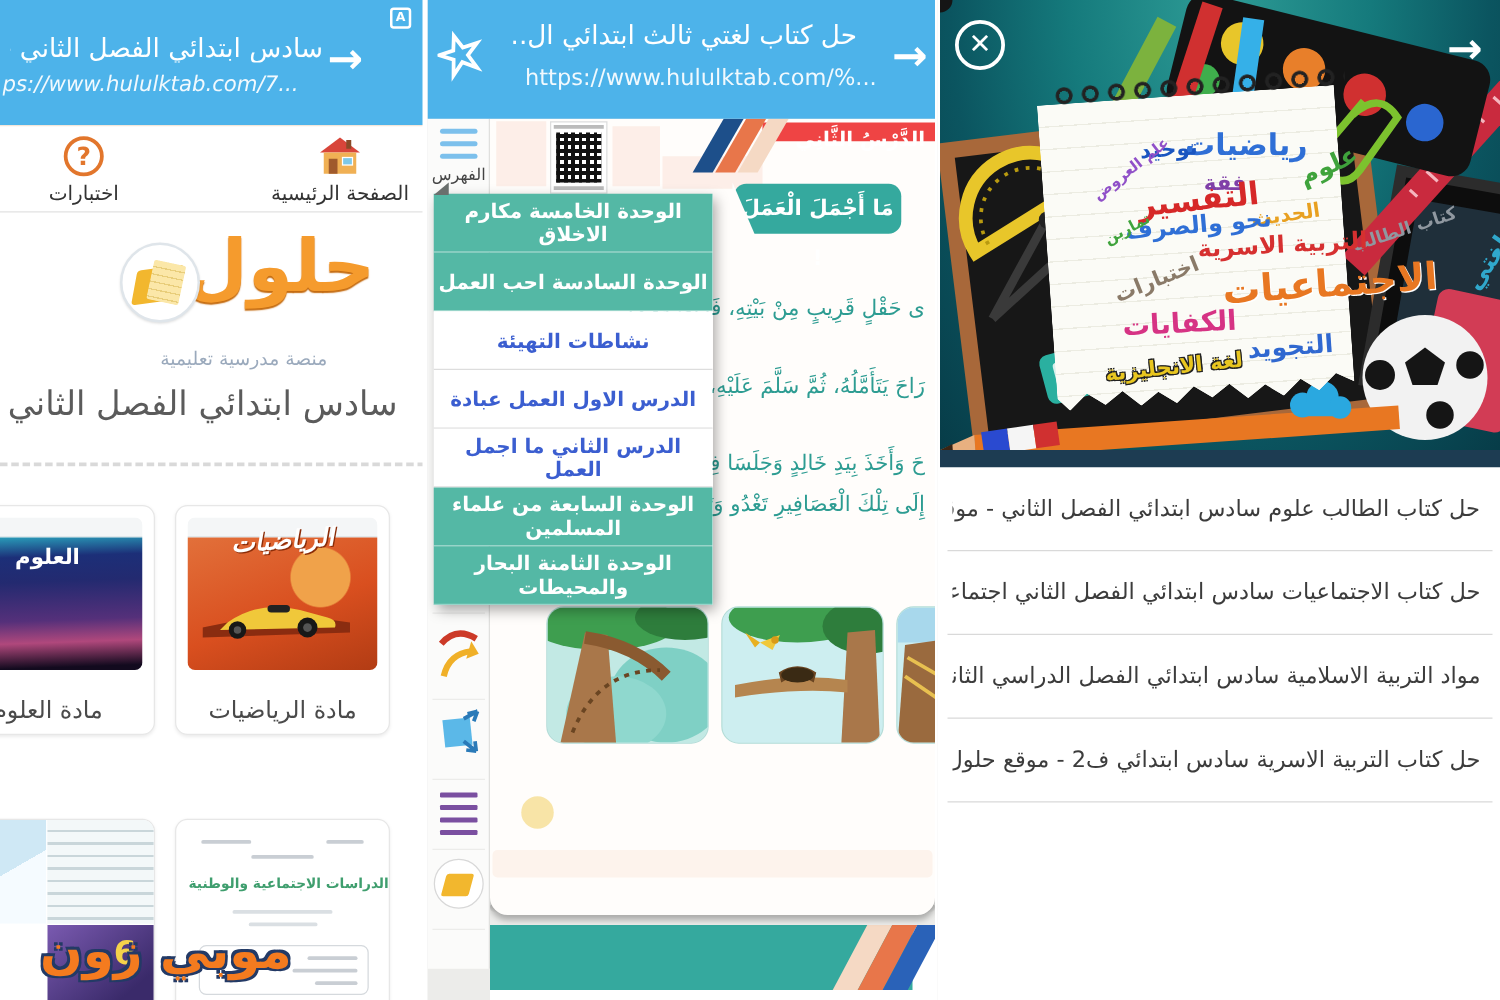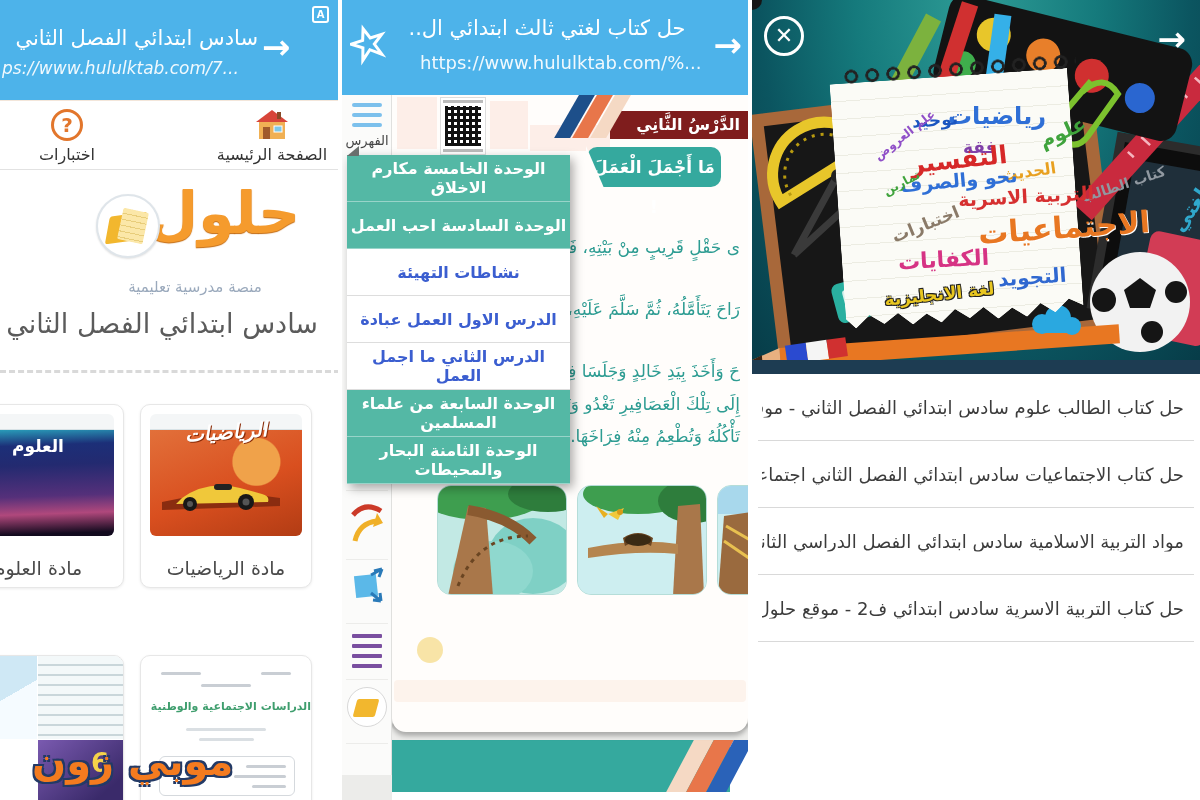--- a/index.html
+++ b/index.html
@@ -78,21 +78,21 @@
   .hamb { position:absolute; left:10px; width:30px; height:4px; background:#7cc0ec; border-radius:2px; }
   .tb-index { position:absolute; left:0; top:38px; width:50px; text-align:center; font-size:13px; color:#444; }
   .tb-ico { position:absolute; left:0; width:50px; display:flex; justify-content:center; }
   .plines { width:30px; height:4px; background:#7a4fa0; margin:3px 0; border-radius:1px; }
   .mini-logo { width:40px; height:40px; border-radius:50%; border:1px solid #d8d8d8; background:#fff; position:relative; overflow:hidden; }
   .mini-folder { position:absolute; left:7px; top:11px; width:22px; height:18px; background:#f2b72e; transform:skewX(-15deg); border-radius:2px; }
 
   .book-page { left:50px; top:95px; width:356px; height:637px; background:#fffdfb;
     border-radius:0 0 14px 14px; box-shadow:0 4px 5px rgba(0,0,0,.28); overflow:hidden; z-index:1; }
   .pink-band { background:#fdeee8; }
-  .teal-band { position:absolute; left:218px; top:3px; width:138px; height:28px; background:#7f1d1d;margin-top:13px; }
+  .teal-band { position:absolute; left:218px; top:3px; width:138px; height:15px; background:#ef4444; }
   .lesson-head { position:absolute; right:8px; top:4px; color:#fff; font-size:16px; font-weight:bold; white-space:nowrap; }
   .stripe { position:absolute; width:16px; height:55px; top:-12px; }
   .qr { position:absolute; left:48px; top:2px; width:46px; height:58px; background:#fff; border:1px solid #ddd; }
   .qr-pat { position:absolute; left:4px; top:8px; right:4px; bottom:8px;
     background:repeating-linear-gradient(0deg,#111 0 3px,transparent 3px 6px),
                repeating-linear-gradient(90deg,#111 0 3px,#fff 3px 6px); }
   .qr-cap { position:absolute; left:2px; width:40px; height:3px; background:#bbb; }
   .bubble { position:absolute; left:195px; top:52px; width:134px; height:40px; background:#35a99e;
     border-radius:10px; color:#fff; font-size:17px; font-weight:bold; text-align:center; line-height:40px; }
   .bubble:before { content:""; position:absolute; left:-1px; top:-1px; border-style:solid;
@@ -260,21 +260,20 @@
         <div class="qr-cap" style="top:2px;"></div>
         <div class="qr-pat"></div>
         <div class="qr-cap" style="bottom:2px;"></div>
       </div>
       <div class="bubble" dir="rtl">مَا أَجْمَلَ الْعَمَلَ !</div>
 
       <div class="bk-line" dir="rtl" style="top:142px;">ى حَقْلٍ قَرِيبٍ مِنْ بَيْتِهِ، فَرَأَى فَلَّاحًا</div>
       <div class="bk-line" dir="rtl" style="top:204px;">رَاحَ يَتَأَمَّلُهُ، ثُمَّ سَلَّمَ عَلَيْهِ، وَسَأَلَهُ:</div>
       <div class="bk-line" dir="rtl" style="top:266px;">حَ وَأَخَذَ بِيَدِ خَالِدٍ وَجَلَسَا فِي ظِلِّ</div>
       <div class="bk-line" dir="rtl" style="top:299px;">إِلَى تِلْكَ الْعَصَافِيرِ تَغْدُو وَتَرُوحُ</div>
-      <div class="bk-line" dir="rtl" style="top:331px;">تَأْكُلُهُ وَتُطْعِمُ مِنْهُ فِرَاخَهَا.</div>
 
       <div class="illus" style="left:45px;">
         <svg width="130" height="110" viewBox="0 0 130 110">
           <rect width="130" height="110" fill="#c2e9e4"></rect>
           <ellipse cx="95" cy="70" rx="45" ry="38" fill="#7fd0c5"></ellipse>
           <ellipse cx="55" cy="85" rx="40" ry="30" fill="#8fd8ce"></ellipse>
           <ellipse cx="45" cy="12" rx="60" ry="22" fill="#3e9e4f"></ellipse>
           <ellipse cx="110" cy="8" rx="40" ry="18" fill="#2e7d3c"></ellipse>
           <path d="M10 110 L30 20 L48 22 L55 110 Z" fill="#a9774a"></path>
           <path d="M30 24 Q70 30 95 55" stroke="#8a5a30" stroke-width="10" fill="none"></path>

